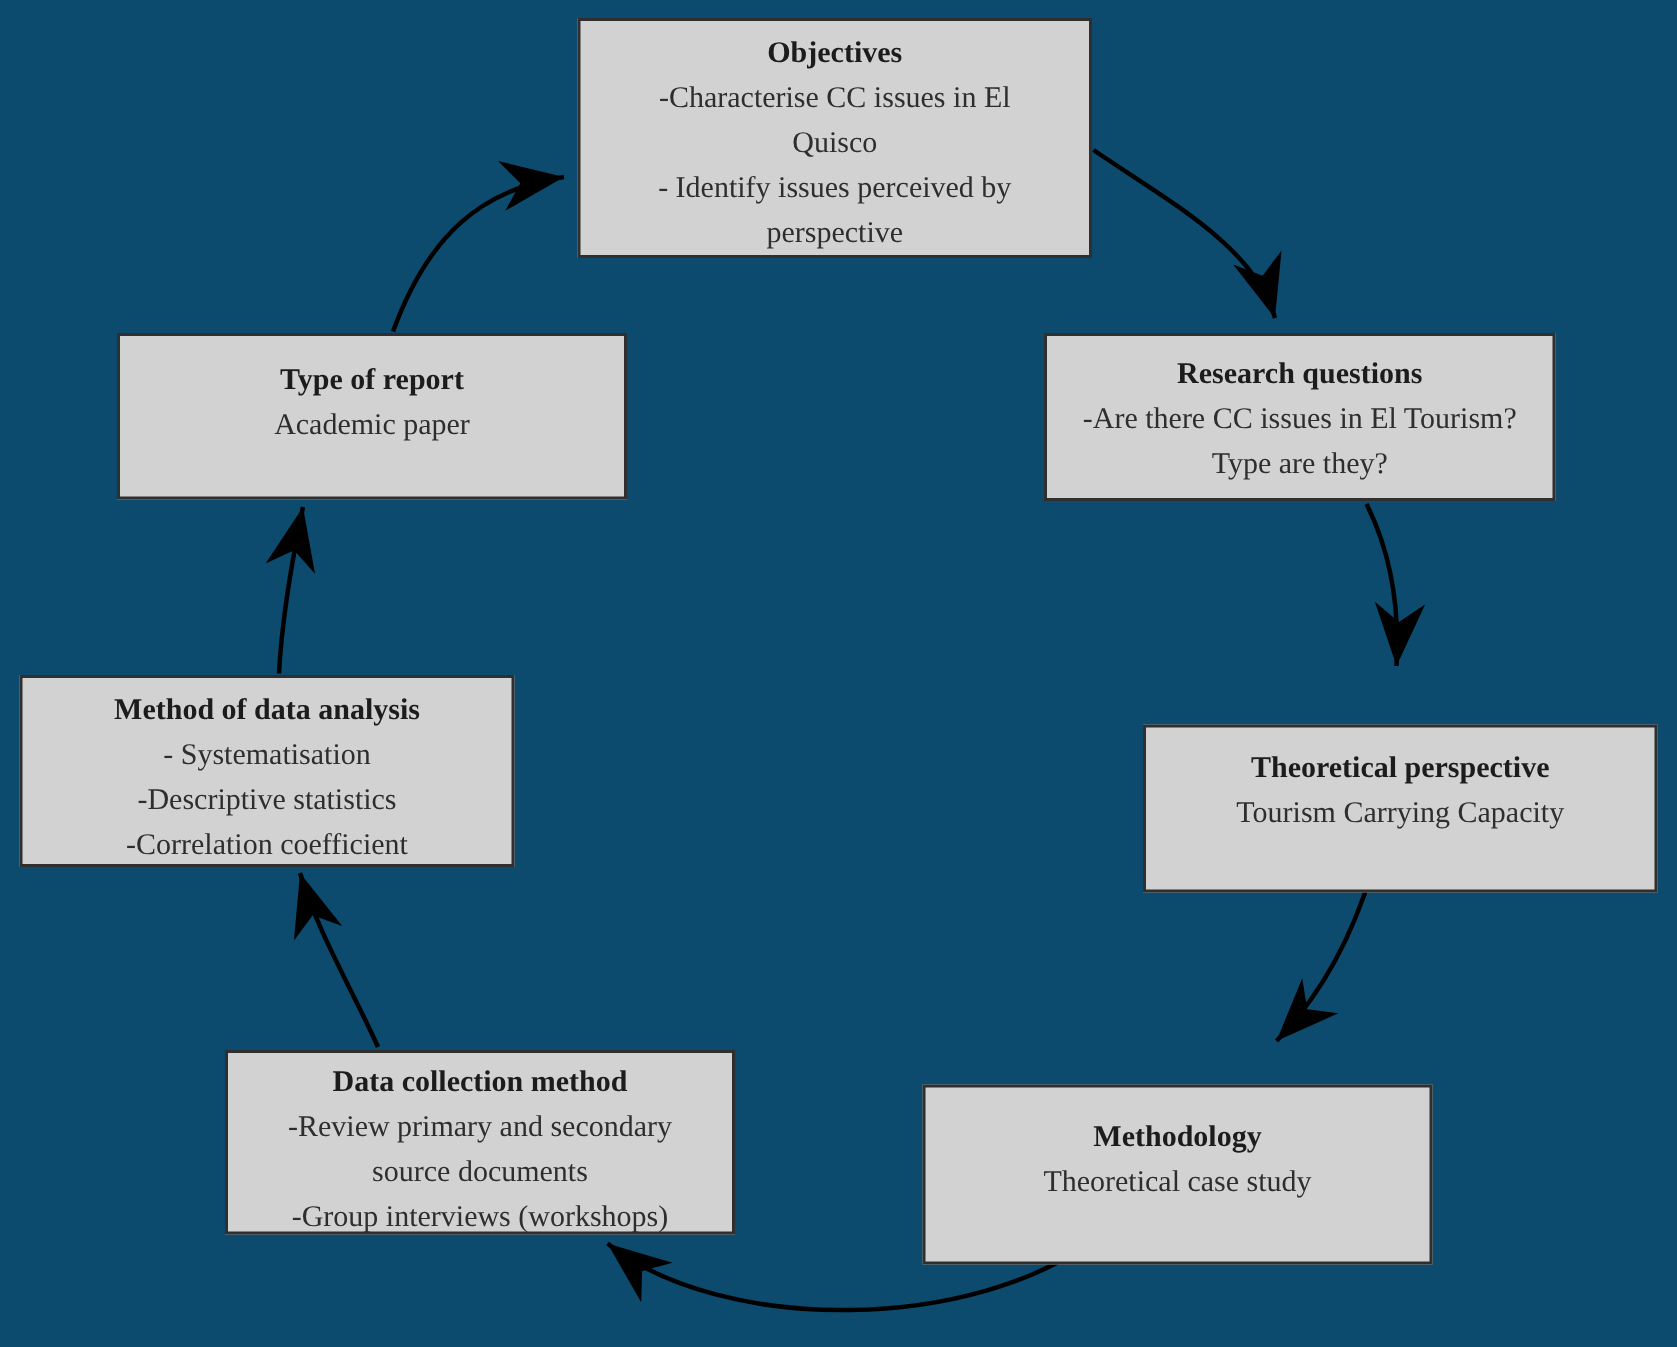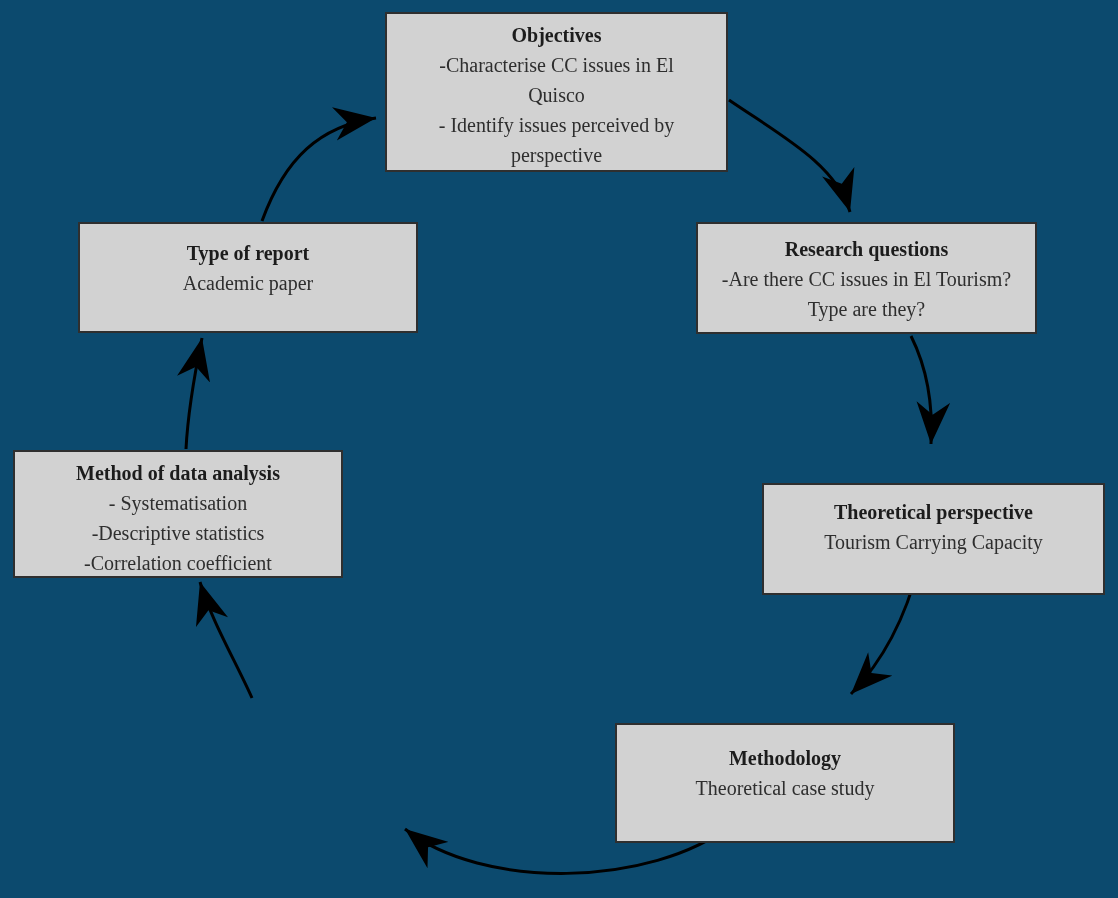--- a/index.html
+++ b/index.html
@@ -88,20 +88,26 @@
   <div class="node node-theoretical">
     <div class="node-title">Theoretical perspective</div>
     <div class="node-line">Tourism Carrying Capacity</div>
   </div>
 
   <div class="node node-methodology">
     <div class="node-title">Methodology</div>
     <div class="node-line">Theoretical case study</div>
   </div>
 
+  <div class="node node-data-collection">
+    <div class="node-title">Data collection method</div>
+    <div class="node-line">-Review primary and secondary</div>
+    <div class="node-line">source documents</div>
+    <div class="node-line">-Group interviews (workshops)</div>
+  </div>
 
   <div class="node node-type-of-report">
     <div class="node-title">Type of report</div>
     <div class="node-line">Academic paper</div>
   </div>
 
   <div class="node node-analysis">
     <div class="node-title">Method of data analysis</div>
     <div class="node-line">- Systematisation</div>
     <div class="node-line">-Descriptive statistics</div>

